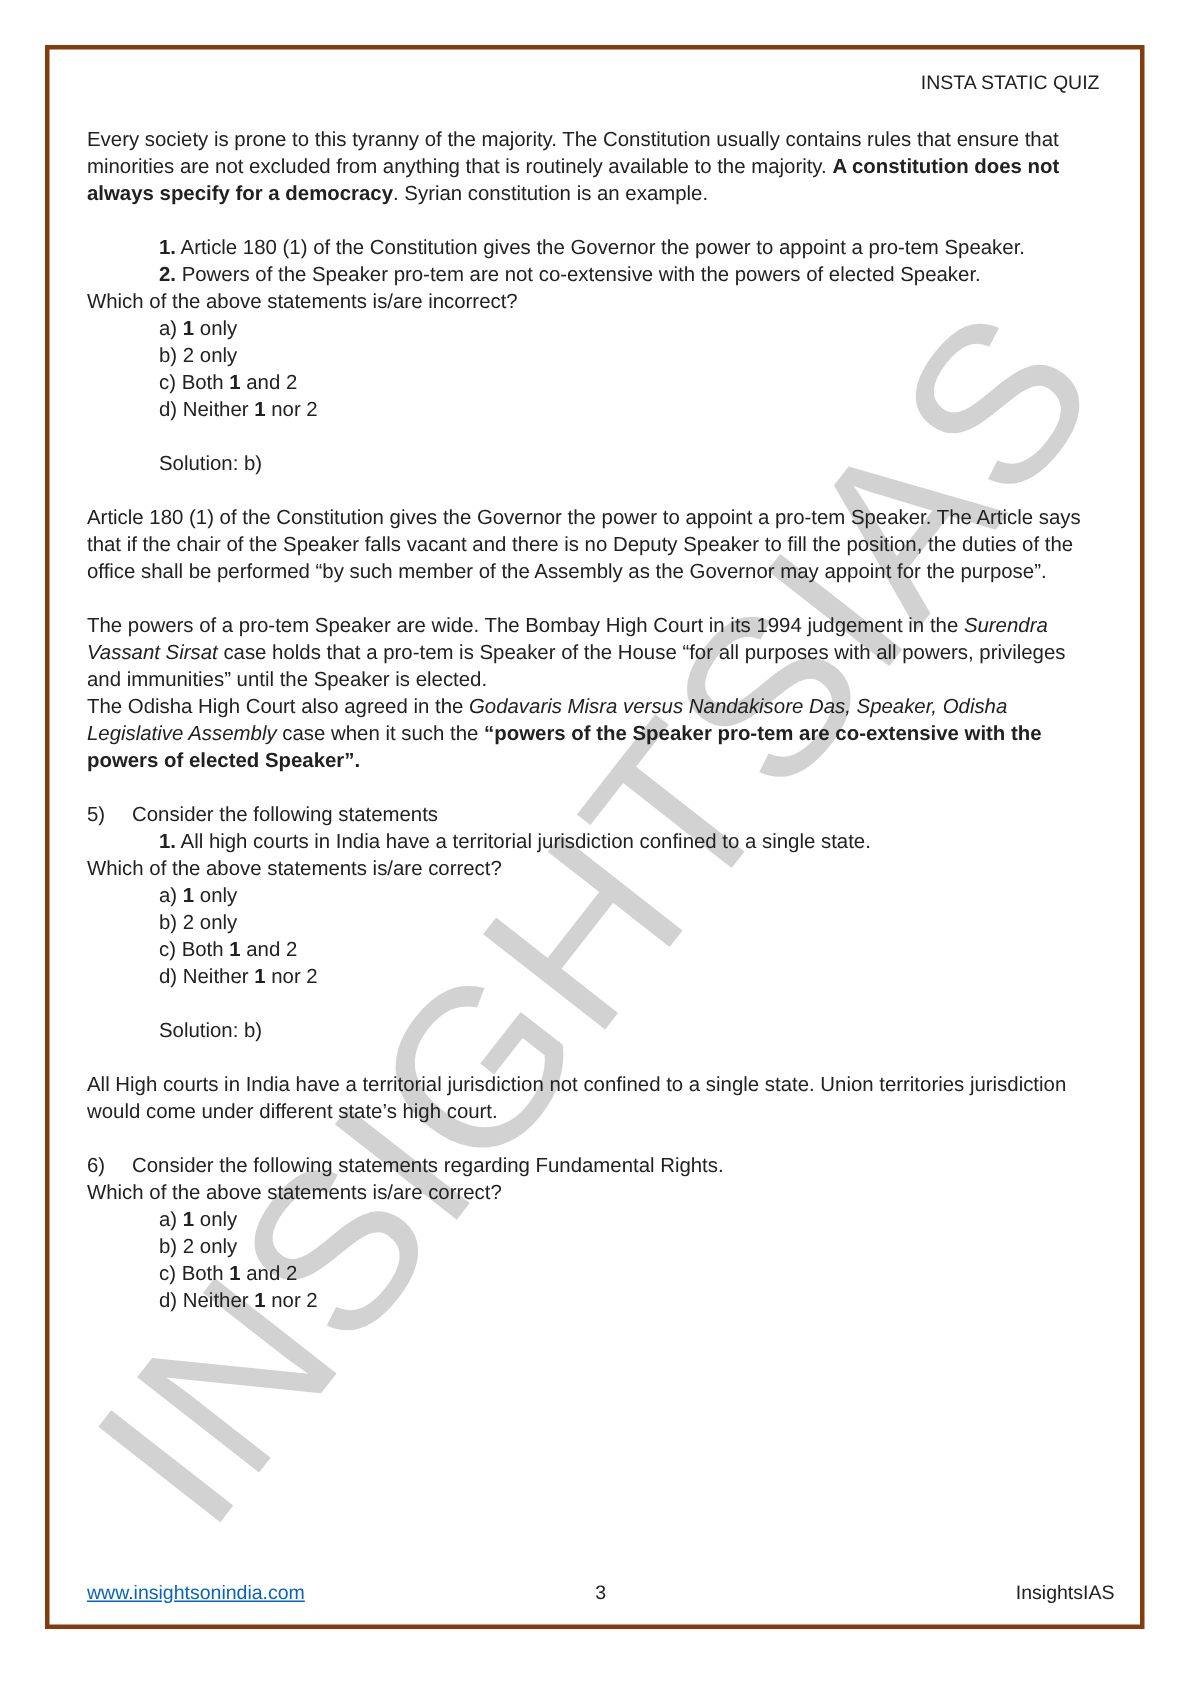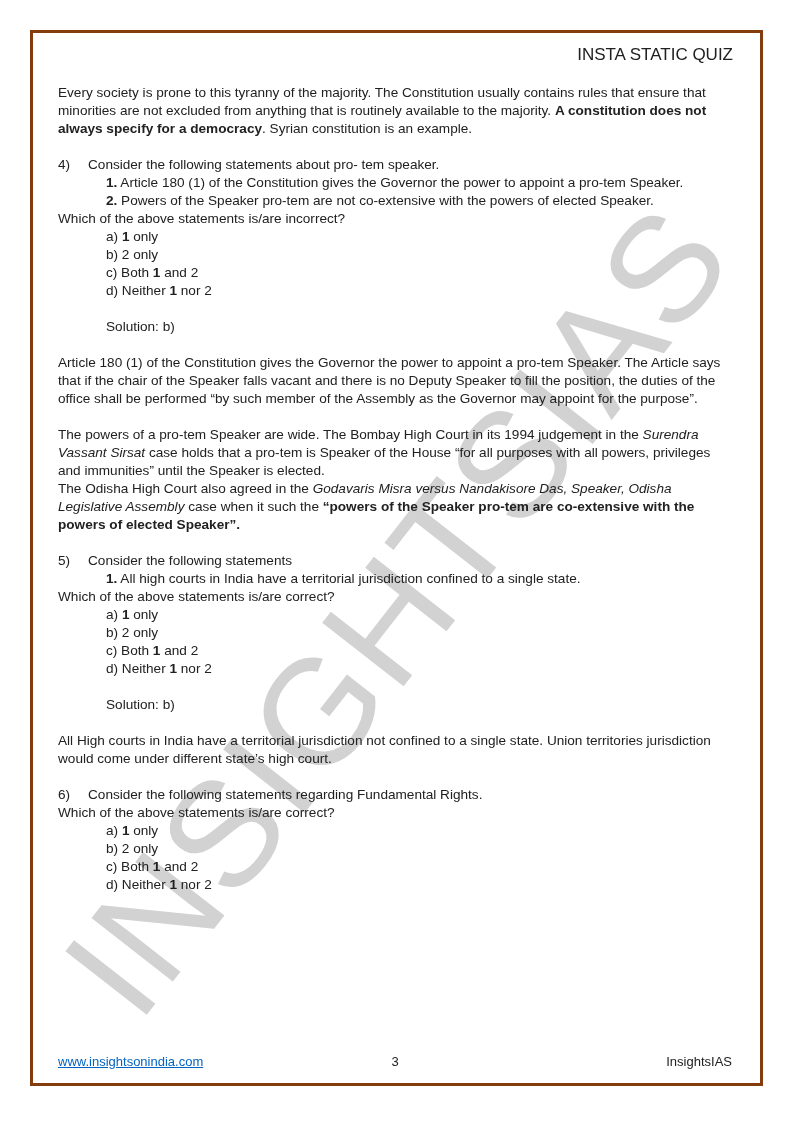--- a/index.html
+++ b/index.html
@@ -25,52 +25,51 @@
     color:#bfbfbf; opacity:.7;
     white-space:nowrap; z-index:0;
     pointer-events:none;
   }
   .content {
     position:relative; z-index:1;
     flex:1; overflow:hidden;
     padding:13px 27px 0 25px;
     font-size:13.6px; line-height:18px;
   }
-  .header { text-align:right; font-size:17px; margin-bottom:20px; }
+  .header { text-align:right; font-size:13px; margin-bottom:20px; }
   .block { margin-bottom:18px; }
   .line { min-height:18px; }
   .indent { margin-left:48px; }
   .q-num { display:inline-block; width:30px; }
   .solution { margin-top:18px; }
   .bold { font-weight:bold; }
   .italic { font-style:italic; }
   .footer {
     position:relative; z-index:1; flex-shrink:0;
     display:flex; align-items:baseline;
-    padding:0 28px 14px 25px;
+    padding:0 17px 14px 25px;
     font-size:13px;
   }
   .footer > * { flex:1; }
   .footer .center { text-align:center; }
   .footer .right { text-align:right; }
   a.link { color:#0563C1; text-decoration:underline; cursor:pointer; }
 </style>
 </head>
 <body>
 
 <div class="frame">
   <div class="watermark">INSIGHTSIAS</div>
   <div class="content">
     <div class="header">INSTA STATIC QUIZ</div>
     <div id="doc-body">
         <div class="block">
           <div class="line"><span>Every society is prone to this tyranny of the majority. The Constitution usually contains rules that ensure that minorities are not excluded from anything that is routinely available to the majority. </span><span class="bold">A constitution does not always specify for a democracy</span><span>. Syrian constitution is an example.</span></div>
         </div>
         <div class="block">
-          <div class="line"><span class="q-num">4)</span><span>Consider the following statements about pro- tem speaker.</span></div>
           <div class="line indent"><span class="bold">1.</span><span> Article 180 (1) of the Constitution gives the Governor the power to appoint a pro-tem Speaker.</span></div>
           <div class="line indent"><span class="bold">2.</span><span> Powers of the Speaker pro-tem are not co-extensive with the powers of elected Speaker.</span></div>
           <div class="line"><span>Which of the above statements is/are incorrect?</span></div>
           <div class="line indent"><span>a) </span><span class="bold">1</span><span> only</span></div>
           <div class="line indent"><span>b) 2 only</span></div>
           <div class="line indent"><span>c) Both </span><span class="bold">1</span><span> and 2</span></div>
           <div class="line indent"><span>d) Neither </span><span class="bold">1</span><span> nor 2</span></div>
           <div class="line indent solution"><span>Solution: b)</span></div>
         </div>
         <div class="block">

